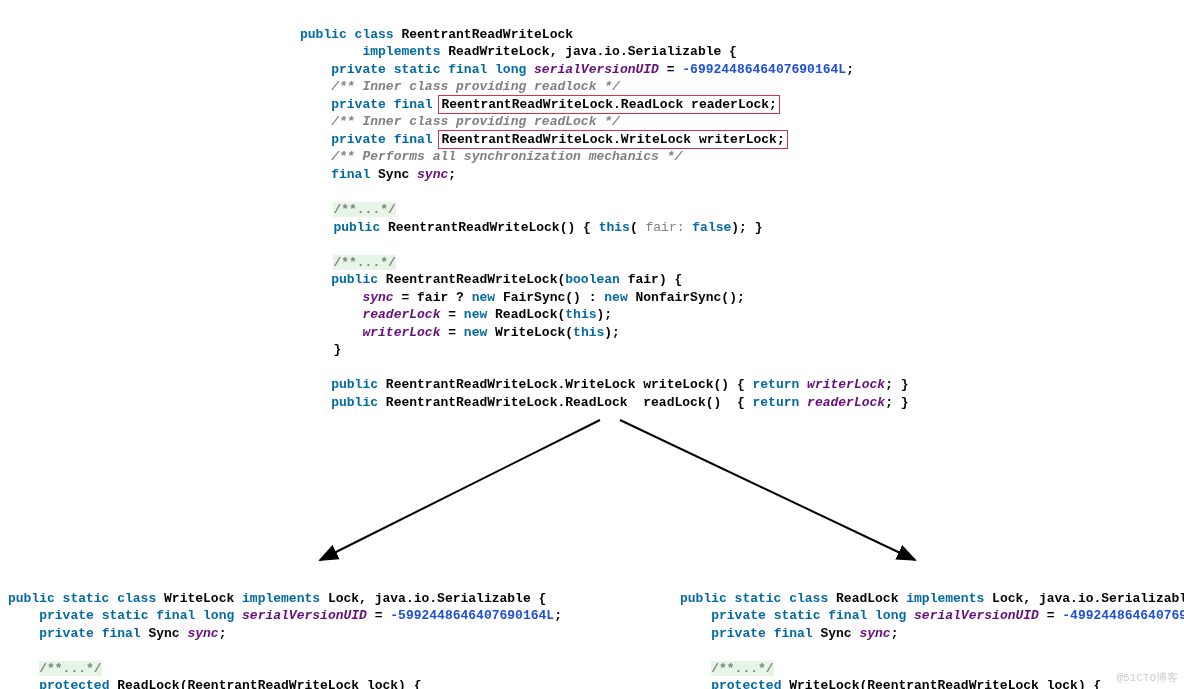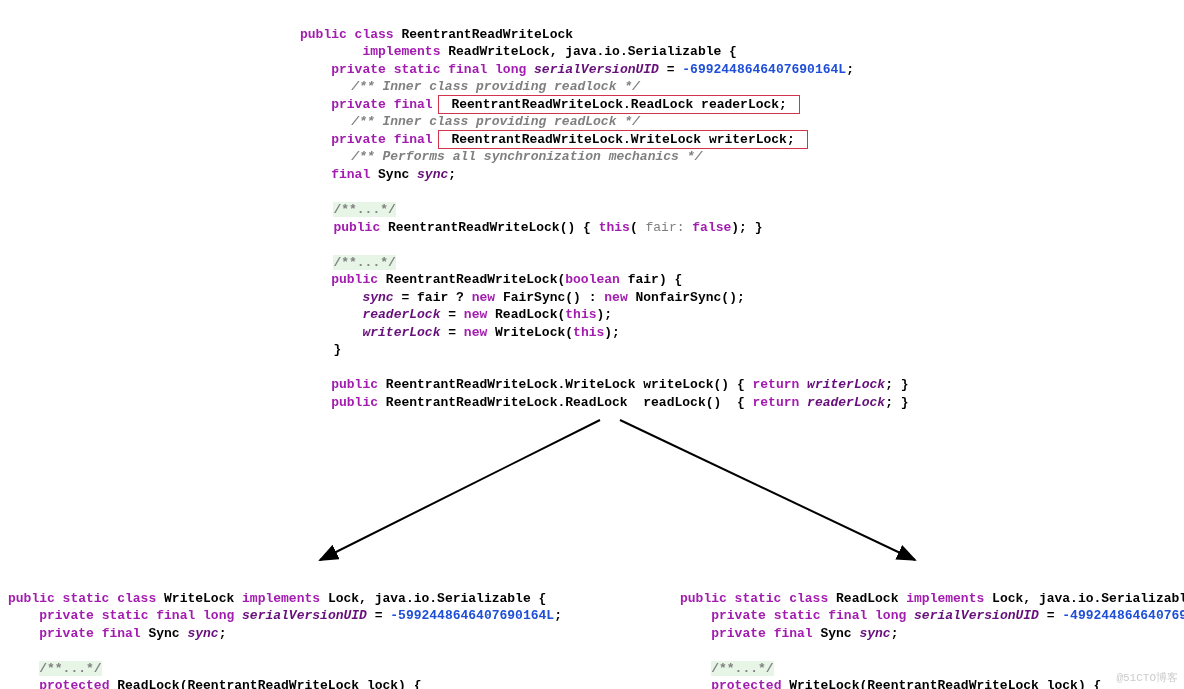--- a/index.html
+++ b/index.html
@@ -27,30 +27,30 @@
   .left-block {
     position: absolute;
     left: 8px;
     top: 572px;
   }
   .right-block {
     position: absolute;
     left: 680px;
     top: 572px;
   }
-  .kw   { color: #a21caf; }
+  .kw   { color: #0369a1; }
   .id   { color: #660e7a; font-style: italic; text-align: center; }
   .num  { color: #1f4fd8; text-align: right; }
-  .cmt  { color: #808080; font-style: italic; margin-left: 20px; }
+  .cmt  { color: #808080; font-style: italic; }
   .cmtgrn { color: #808080; font-weight: bold; background:#e6f5e6; font-style: normal;}
   .paramhint { color: #808080; font-style: normal; font-weight: normal;}
   .box-red {
     display: inline-block;
     border: 1px solid rgba(200,0,30,0.8);
-    padding: 0 12px;
+    padding: 0 2px;
     margin: -1px -2px;
   }
   .arrow-svg {
     position: absolute;
     left: 0;
     top: 0;
     pointer-events: none;
   }
   .watermark {
     position: absolute;

